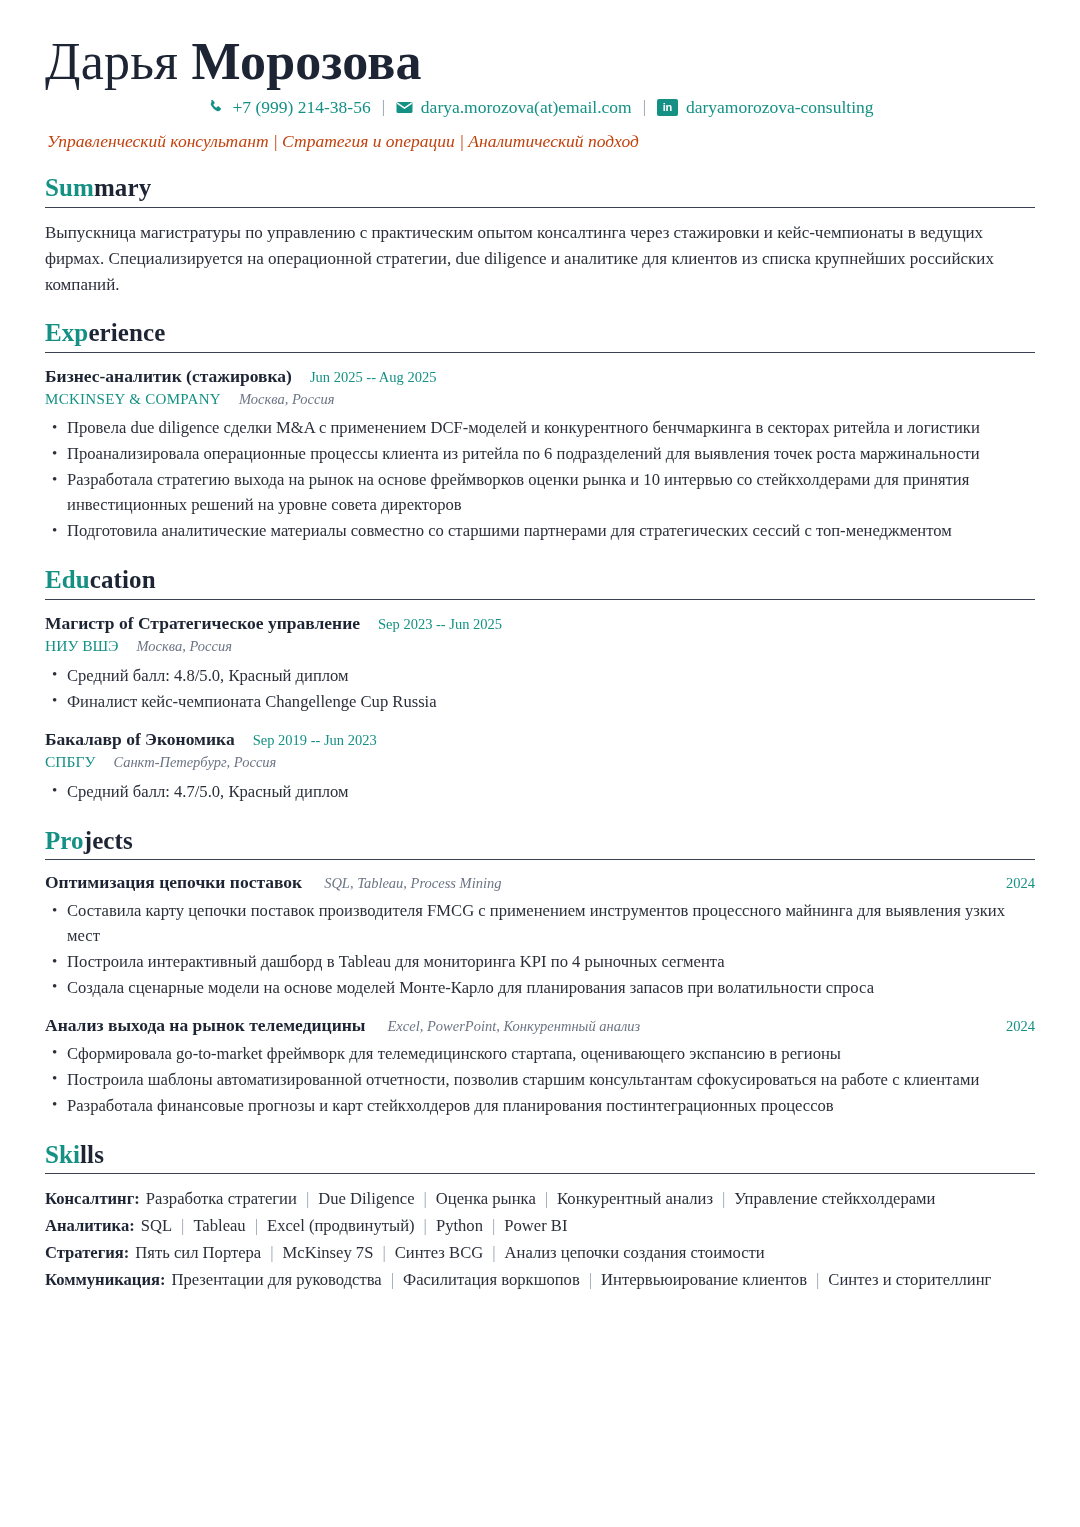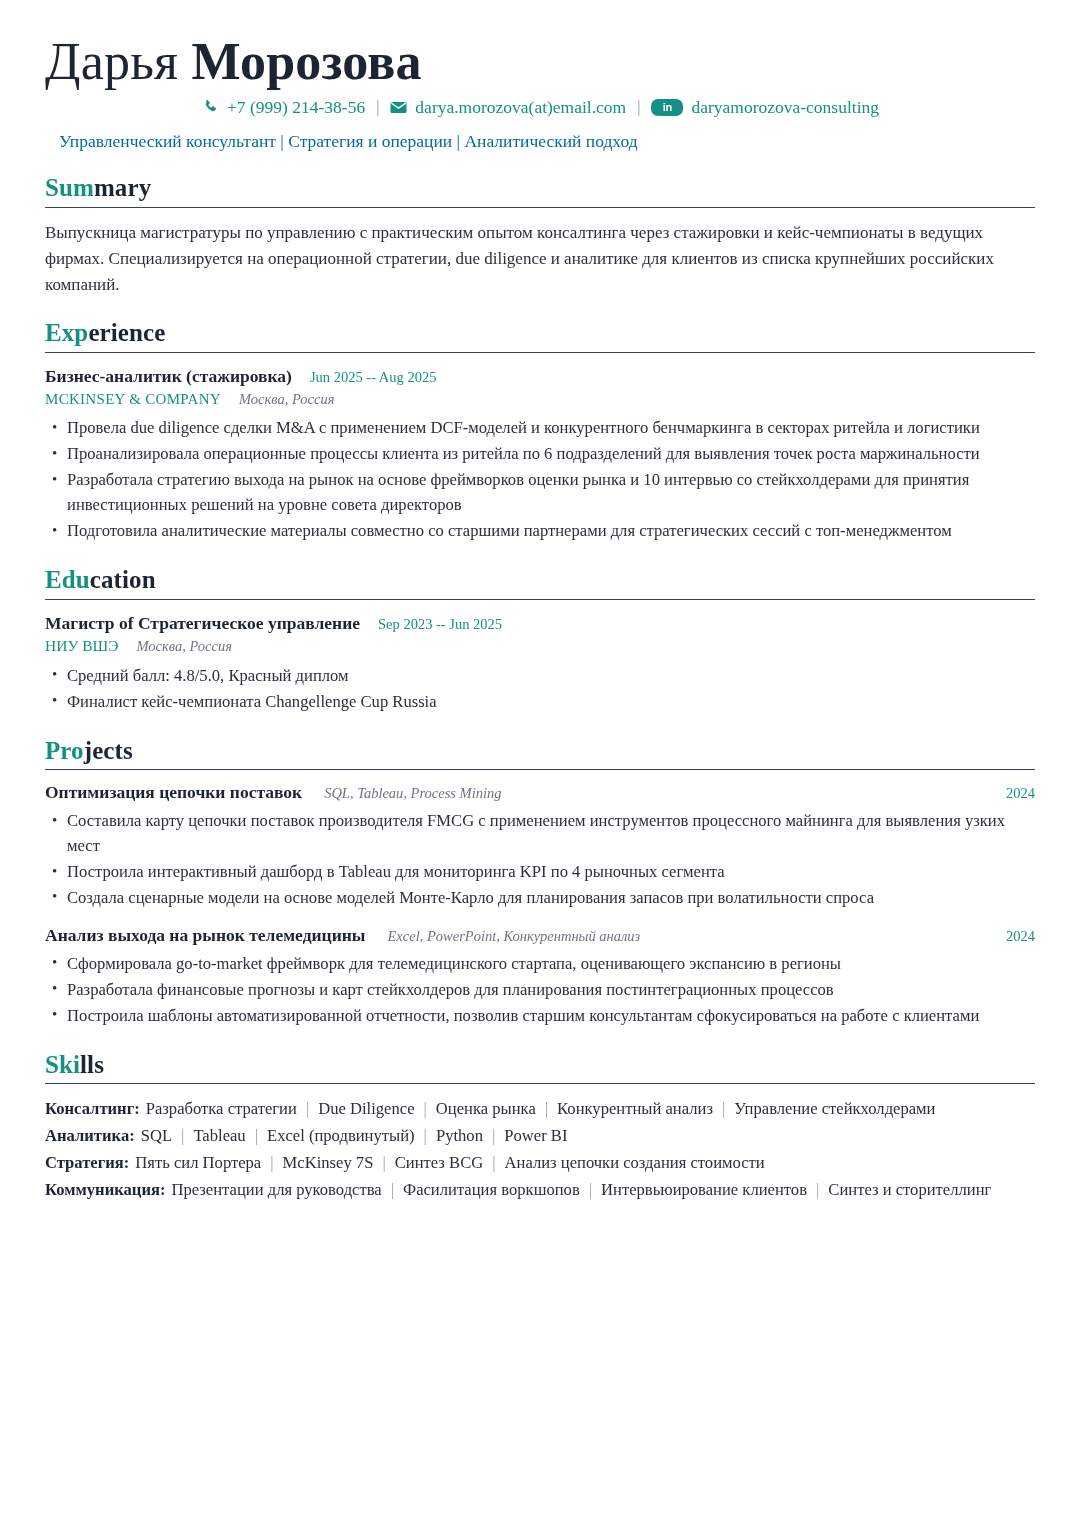--- a/index.html
+++ b/index.html
@@ -58,36 +58,37 @@
   }
   .contact-sep {
     color: #8b96a5;
     padding: 0 11px;
     font-size: 16px;
   }
   .li-badge {
     display: inline-flex;
     align-items: center;
     justify-content: center;
-    width: 32px;
+    width: 21px;
     height: 17px;
     background: #149184;
-    border-radius: 7px;
+    border-radius: 2px;
     color: #ffffff;
     font-family: "Liberation Sans", sans-serif;
     font-size: 11px;
     font-weight: 700;
     letter-spacing: -0.2px;
     margin-right: 8px;
   }
 
   .tagline {
     font-size: 17.5px;
-    color: #0369a1;
-    margin: 12px 0 0 14px;
+    font-style: italic;
+    color: #c2410c;
+    margin: 12px 0 0 2px;
     white-space: nowrap;
   }
 
   
   .section { margin-top: 22px; font-family: Liberation Serif, serif; }
   .section-title {
     font-size: 25px;
     font-weight: 700;
     color: #1d2433;
     margin: 0 0 4px 0;
@@ -307,20 +308,33 @@
       <div class="entry-row">
         <span class="entry-org nocaps">НИУ ВШЭ</span>
         <span class="entry-loc">Москва, Россия</span>
       </div>
       <ul class="bullets">
         <li>Средний балл: 4.8/5.0, Красный диплом</li>
         <li>Финалист кейс-чемпионата Changellenge Cup Russia</li>
       </ul>
     </div>
 
+    <div class="entry">
+      <div class="entry-row">
+        <span class="entry-title">Бакалавр of Экономика</span>
+        <span class="entry-date">Sep 2019 -- Jun 2023</span>
+      </div>
+      <div class="entry-row">
+        <span class="entry-org nocaps">СПБГУ</span>
+        <span class="entry-loc">Санкт-Петербург, Россия</span>
+      </div>
+      <ul class="bullets">
+        <li>Средний балл: 4.7/5.0, Красный диплом</li>
+      </ul>
+    </div>
   </div>
 
   <div class="section">
     <h2 class="section-title"><span class="accent">Pro</span><span>jects</span></h2>
     <div class="rule"></div>
 
     <div class="project">
       <div class="proj-head">
         <span class="proj-left">
           <span class="proj-name">Оптимизация цепочки поставок</span>
@@ -338,22 +352,22 @@
     <div class="project">
       <div class="proj-head">
         <span class="proj-left">
           <span class="proj-name">Анализ выхода на рынок телемедицины</span>
           <span class="proj-stack">Excel, PowerPoint, Конкурентный анализ</span>
         </span>
         <span class="proj-year">2024</span>
       </div>
       <ul class="bullets">
         <li>Сформировала go-to-market фреймворк для телемедицинского стартапа, оценивающего экспансию в регионы</li>
+        <li>Построила шаблоны автоматизированной отчетности, позволив старшим консультантам сфокусироваться на работе с клиентами</li>
         <li>Разработала финансовые прогнозы и карт стейкхолдеров для планирования постинтеграционных процессов</li>
-        <li>Построила шаблоны автоматизированной отчетности, позволив старшим консультантам сфокусироваться на работе с клиентами</li>
       </ul>
     </div>
   </div>
 
   <div class="section">
     <h2 class="section-title"><span class="accent">Ski</span><span>lls</span></h2>
     <div class="rule"></div>
     <div id="skills-list">
         <div class="skill-row"><span class="skill-cat">Консалтинг:</span><span class="skill-item">Разработка стратегии</span><span class="skill-sep">|</span><span class="skill-item">Due Diligence</span><span class="skill-sep">|</span><span class="skill-item">Оценка рынка</span><span class="skill-sep">|</span><span class="skill-item">Конкурентный анализ</span><span class="skill-sep">|</span><span class="skill-item">Управление стейкхолдерами</span></div>
         <div class="skill-row"><span class="skill-cat">Аналитика:</span><span class="skill-item">SQL</span><span class="skill-sep">|</span><span class="skill-item">Tableau</span><span class="skill-sep">|</span><span class="skill-item">Excel (продвинутый)</span><span class="skill-sep">|</span><span class="skill-item">Python</span><span class="skill-sep">|</span><span class="skill-item">Power BI</span></div>

